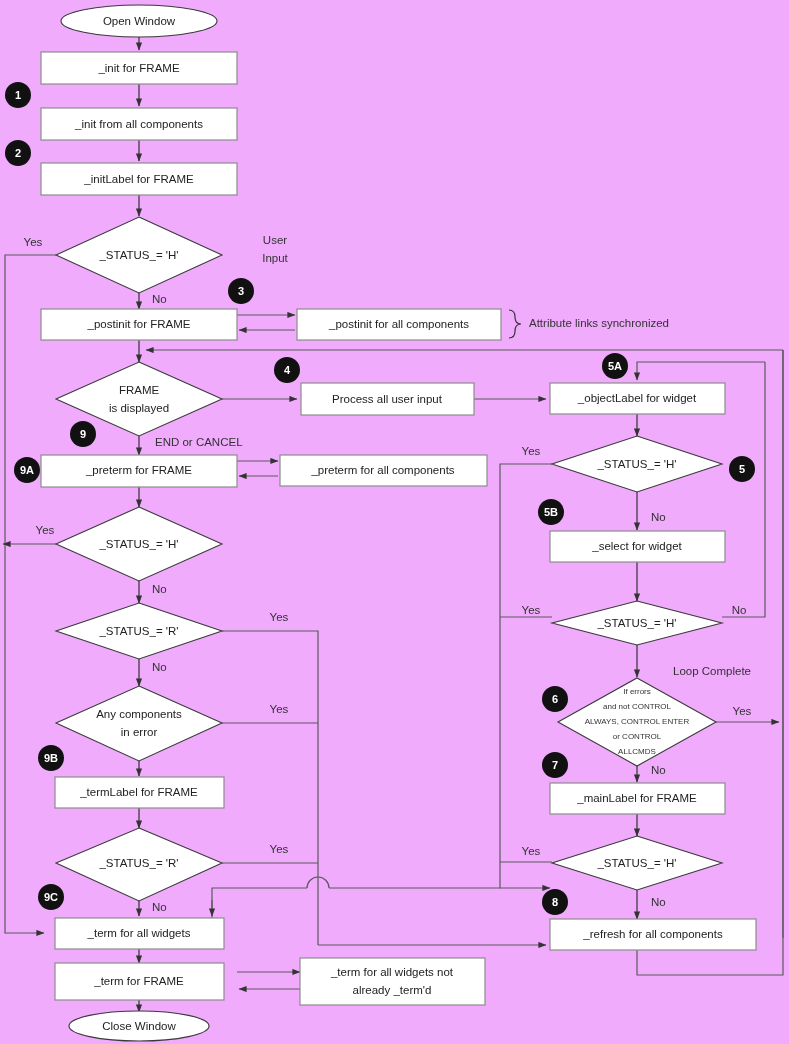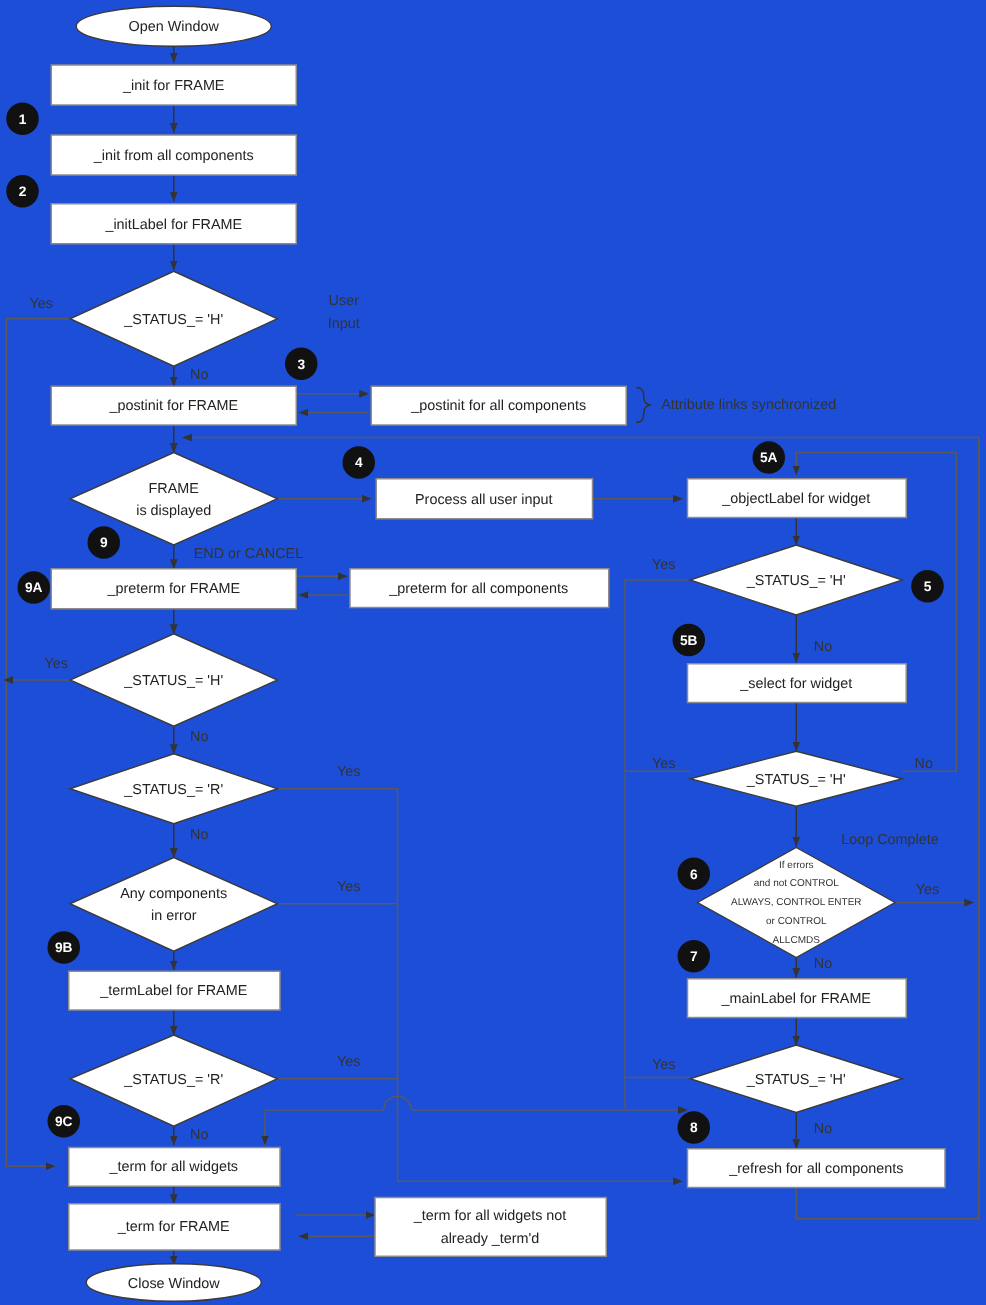--- a/index.html
+++ b/index.html
@@ -7,21 +7,21 @@
     padding: 0;
     background: #ffffff;
   }
   body {
     font-family: "Liberation Sans", sans-serif;
   }
   #canvas {
     position: relative;
     width: 789px;
     height: 1044px;
-    background: #1d4ed8;
+    background: #f0abfc;
     overflow: hidden;
   }
   svg.layer {
     position: absolute;
     top: 0;
     left: 0;
     width: 789px;
     height: 1044px;
   }
   .node-text {

